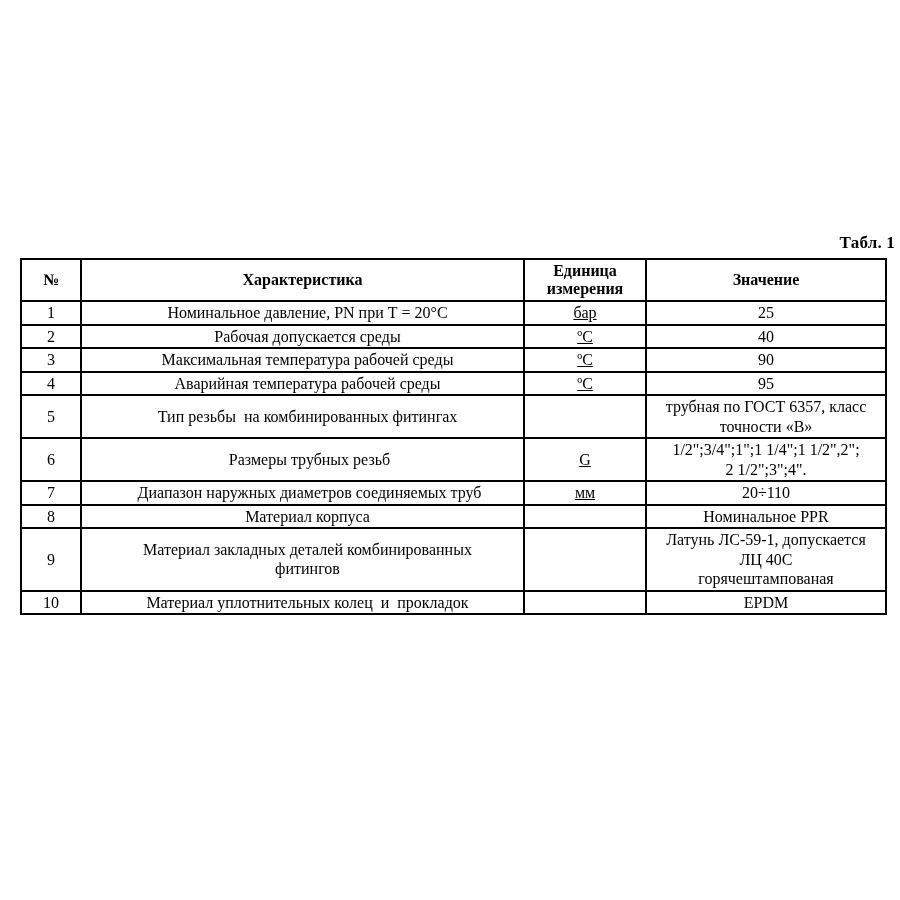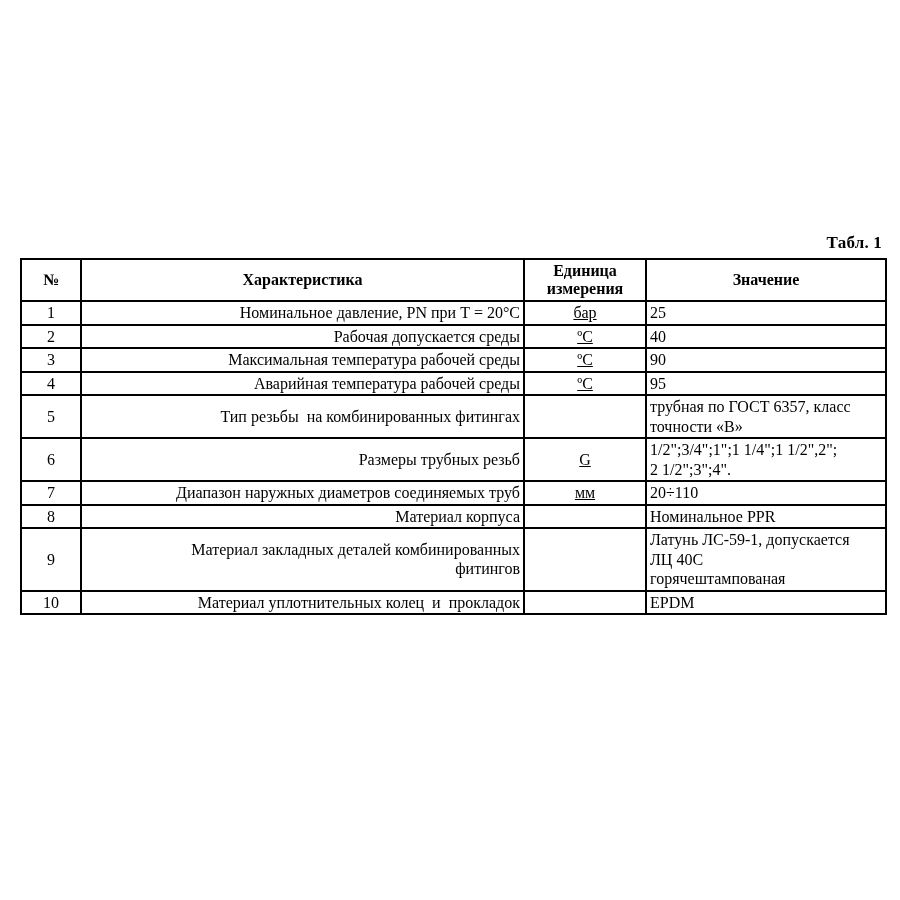--- a/index.html
+++ b/index.html
@@ -7,21 +7,21 @@
     padding: 0;
     background: #ffffff;
     width: 900px;
     height: 900px;
     position: relative;
     font-family: "Liberation Serif", serif;
     color: #000000;
   }
   .caption {
     position: absolute;
-    left: 19px;
+    left: 32px;
     top: 233px;
     width: 863px;
     text-align: right;
     font-weight: 700;
     font-size: 17px;
     letter-spacing: 0.2px;
   }
   table.spec {
     position: absolute;
     left: 20px;
@@ -43,23 +43,23 @@
     font-weight: 700;
     text-align: center;
     height: 38px;
     line-height: 1.15;
   }
   .col-num   { width: 60px; }
   .col-char  { width: 443px; }
   .col-unit  { width: 122px; }
   .col-value { width: 240px; }
   td.cell-num   { text-align: center; }
-  td.cell-char  { text-align: right; padding-left: 13px; white-space: pre-wrap; }
+  td.cell-char  { text-align: center; padding-left: 13px; white-space: pre-wrap; }
   td.cell-unit  { text-align: center; text-decoration: underline; }
-  td.cell-value { white-space: pre-line; margin-top: 31px; }
+  td.cell-value { text-align: center; white-space: pre-line; margin-top: 31px; }
 </style>
 </head>
 <body>
 
 <div>
   <div class="caption">Табл. 1</div>
 
   <table class="spec">
     <colgroup>
       <col class="col-num">

